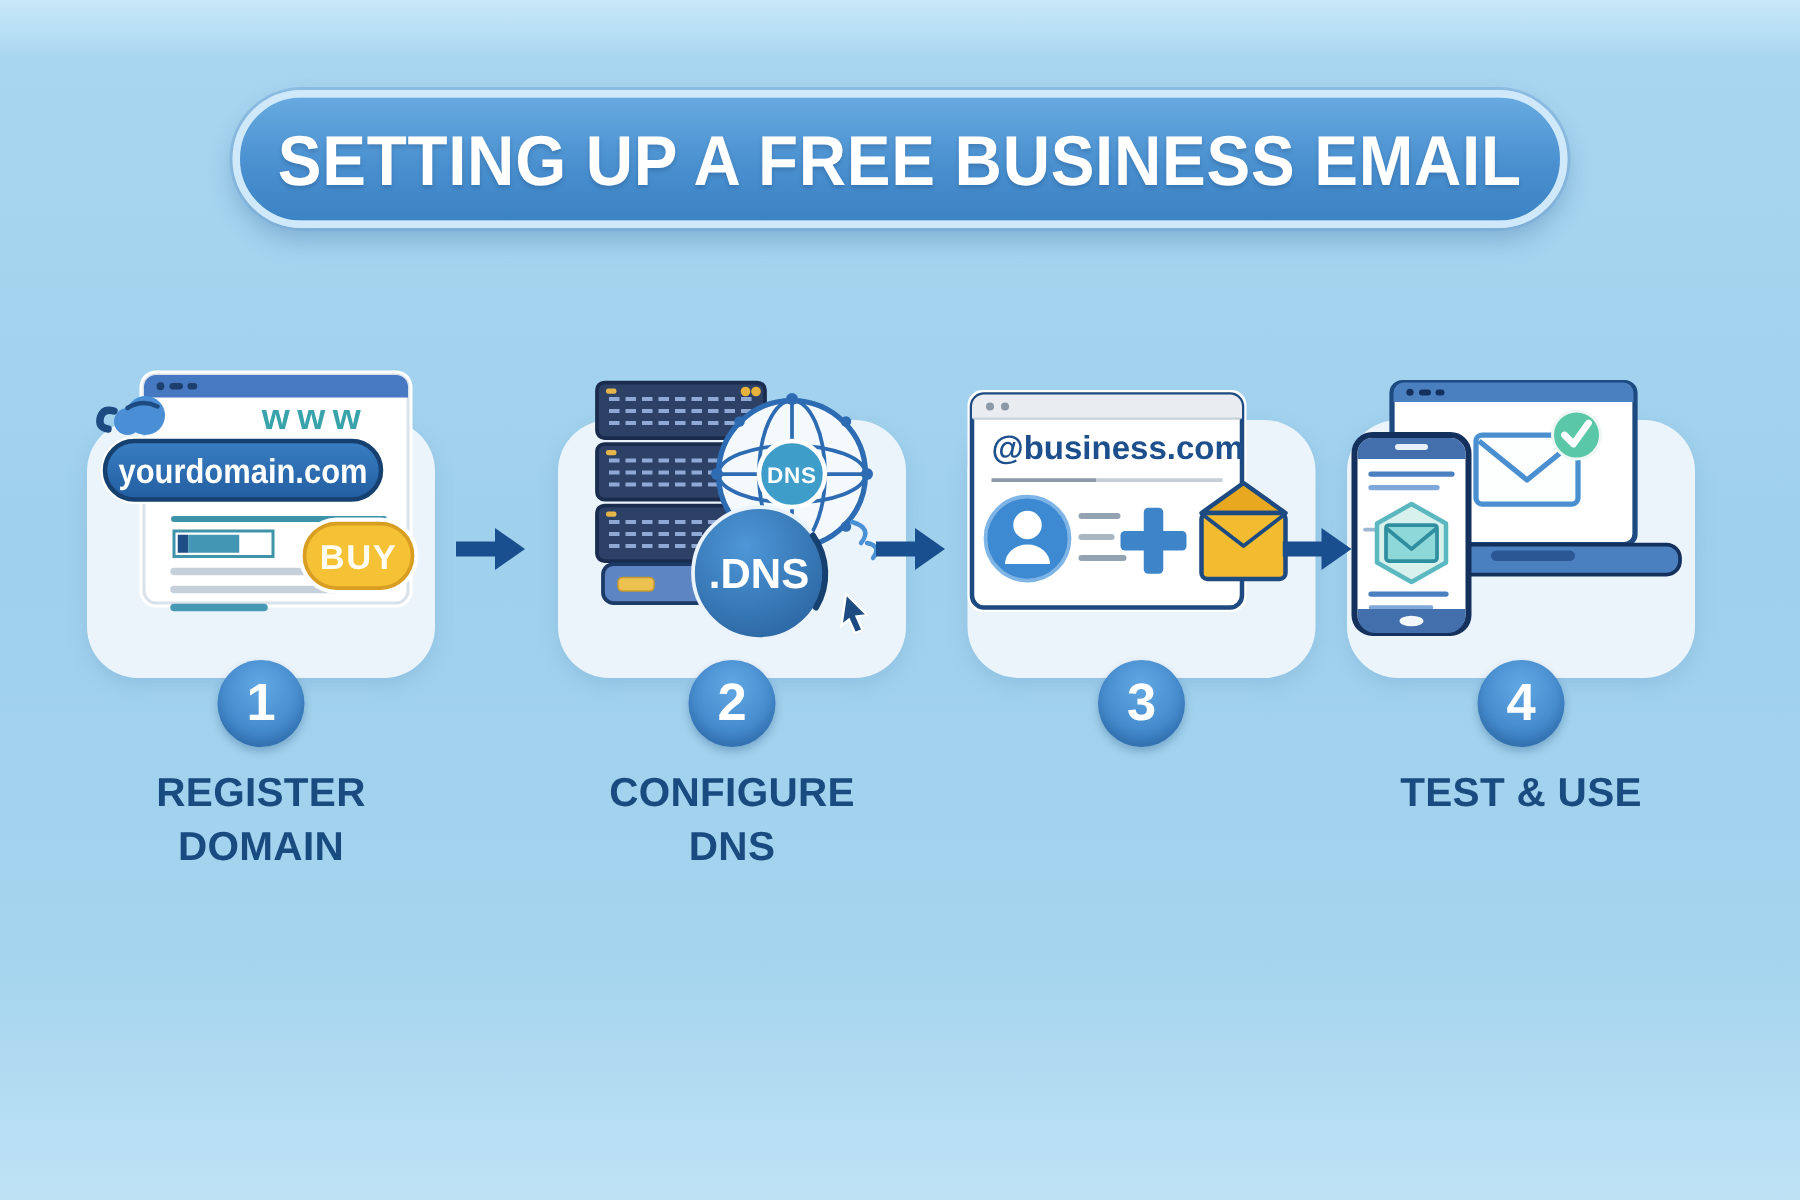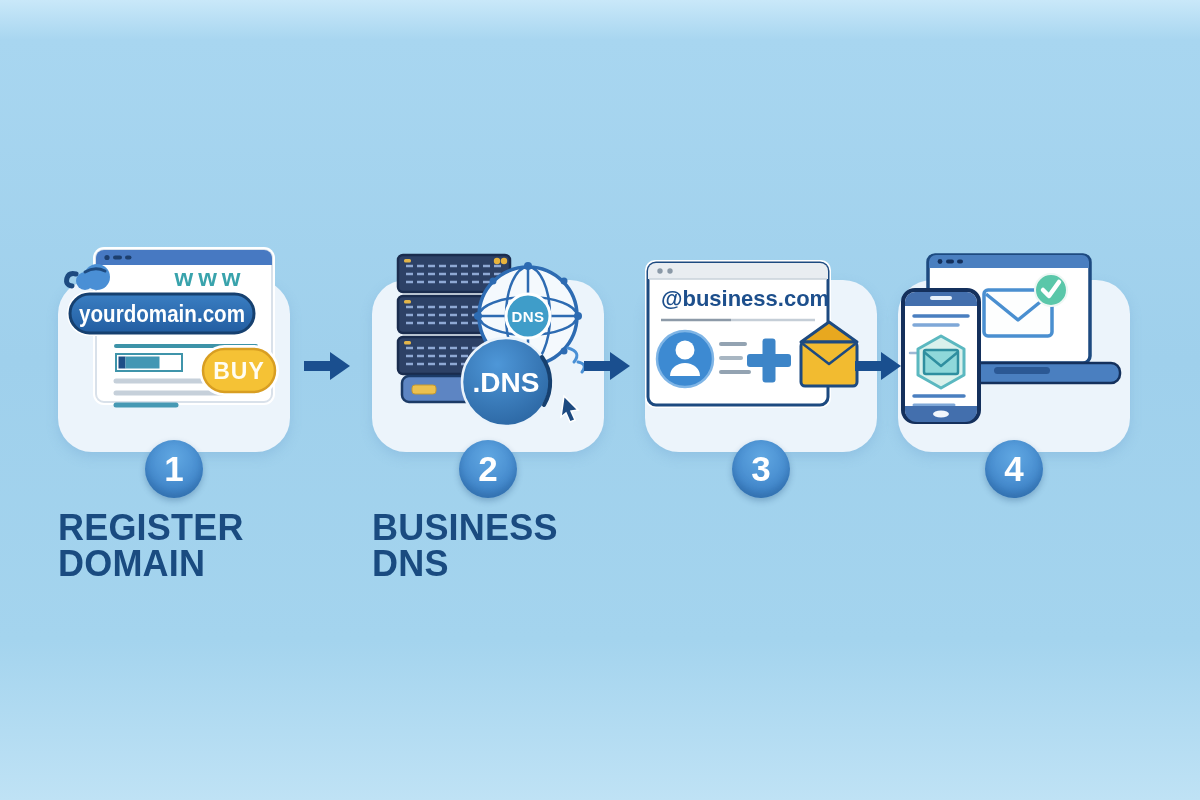--- a/index.html
+++ b/index.html
@@ -40,40 +40,43 @@
   .badge{
     position:absolute;top:190px;left:50%;margin-left:-29px;width:58px;height:58px;
     border-radius:50%;z-index:3;
     background:radial-gradient(circle at 50% 30%,#60a7e2 0%,#4287cb 68%,#3a7cc0 100%);
     box-shadow:0 3px 6px rgba(25,70,120,.30), inset 0 -5px 8px rgba(26,76,130,.35);
     display:flex;align-items:center;justify-content:center;
     color:#ffffff;font-size:35px;font-weight:bold;
   }
   .label{
     position:absolute;top:260px;left:0;width:232px;
-    white-space:pre-line;
-    color:#1a4b80;font-size:36px;font-weight:bold;line-height:36px;letter-spacing:.2px;
+    text-align:center;white-space:pre-line;
+    color:#1a4b80;font-size:27px;font-weight:bold;line-height:36px;letter-spacing:.2px;
   }
   
   .arrow{position:absolute;top:352px;width:46px;height:28px;z-index:2;}
   .arrow-1{left:304px;} .arrow-2{left:584px;} .arrow-3{left:855px;}
   
   text{font-family:"Liberation Sans",sans-serif;}
   .t-www{fill:#39a3ac;font-size:24px;font-weight:bold;letter-spacing:5px;}
   .t-domain{fill:#ffffff;font-size:23px;font-weight:bold;}
   .t-buy{fill:#fffdf2;font-size:23px;font-weight:bold;letter-spacing:1px;}
   .t-dnsbadge{fill:#ffffff;font-size:15px;font-weight:bold;letter-spacing:.5px;}
   .t-dnsball{fill:#ffffff;font-size:28px;font-weight:bold;}
   .t-address{fill:#1d4f8c;font-size:22px;font-weight:bold;}
 </style>
 </head>
 <body>
 
 <div class="stage">
 
+  <div class="banner">
+    <div class="banner-text">SETTING UP A FREE BUSINESS EMAIL</div>
+  </div>
 
   <div class="step step-1">
     <div class="card"></div>
     <svg class="art" width="232" height="170" viewBox="0 0 232 170">
       <defs>
         <linearGradient id="g1pill" x1="0" y1="0" x2="0" y2="1">
           <stop offset="0" stop-color="#3a7ec2"></stop>
             <stop offset="1" stop-color="#225da1"></stop>
         </linearGradient>
       </defs>
@@ -181,21 +184,21 @@
       </g>
       <g>
         <path d="M196,98 q14,4 6,14" fill="none" stroke="#4a90d5" stroke-width="3" stroke-linecap="round"></path>
         <path d="M206,112 q10,2 4,10" fill="none" stroke="#4a90d5" stroke-width="3" stroke-linecap="round"></path>
         <polygon points="192,146 206,160 199,161 203,170 198,172 194,163 189,167" fill="#1d4a80" stroke="#ffffff" stroke-width="1.5"></polygon>
       </g>
     </svg>
     <div class="badge">
       <span>2</span>
     </div>
-    <div class="label">BUSINESS
+    <div class="label">CONFIGURE
 DNS</div>
   </div>
 
   <div class="step step-3">
     <div class="card"></div>
     <svg class="art" width="232" height="170" viewBox="0 0 232 170">
       <g>
         <rect x="0" y="10" width="186" height="148" rx="10" fill="#ffffff"></rect>
         <rect x="3" y="13" width="180" height="142" rx="8" fill="#ffffff" stroke="#1d4a80" stroke-width="3"></rect>
         <path d="M11,13 h164 a8,8 0 0 1 8,8 v8 H3 v-8 a8,8 0 0 1 8,-8 Z" fill="#e9edf1"></path>
@@ -263,20 +266,21 @@
         </g>
         <line x1="16" y1="146" x2="66" y2="146" stroke="#4a7fc0" stroke-width="3.5" stroke-linecap="round"></line>
         <line x1="16" y1="155" x2="56" y2="155" stroke="#7fa8d8" stroke-width="3" stroke-linecap="round"></line>
         <path d="M7,156 H79 v4 a12,12 0 0 1 -12,12 H19 a12,12 0 0 1 -12,-12 Z" fill="#436fad"></path>
         <ellipse cx="43" cy="164" rx="8" ry="3.5" fill="#f2f7fc"></ellipse>
       </g>
     </svg>
     <div class="badge">
       <span>4</span>
     </div>
+    <div class="label">TEST &amp; USE</div>
   </div>
 
   <svg class="arrow arrow-1" viewBox="0 0 46 28">
     <g fill="#1a4f8f">
         <rect x="0" y="9" width="27" height="10"></rect>
         <polygon points="26,0 46,14 26,28"></polygon>
       </g>
   </svg>
   <svg class="arrow arrow-2" viewBox="0 0 46 28">
     <g fill="#1a4f8f">

